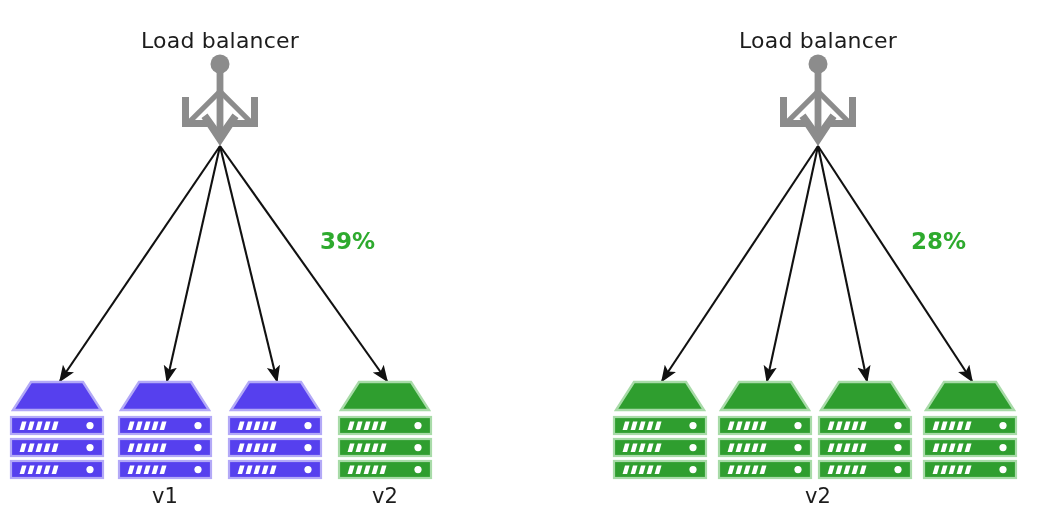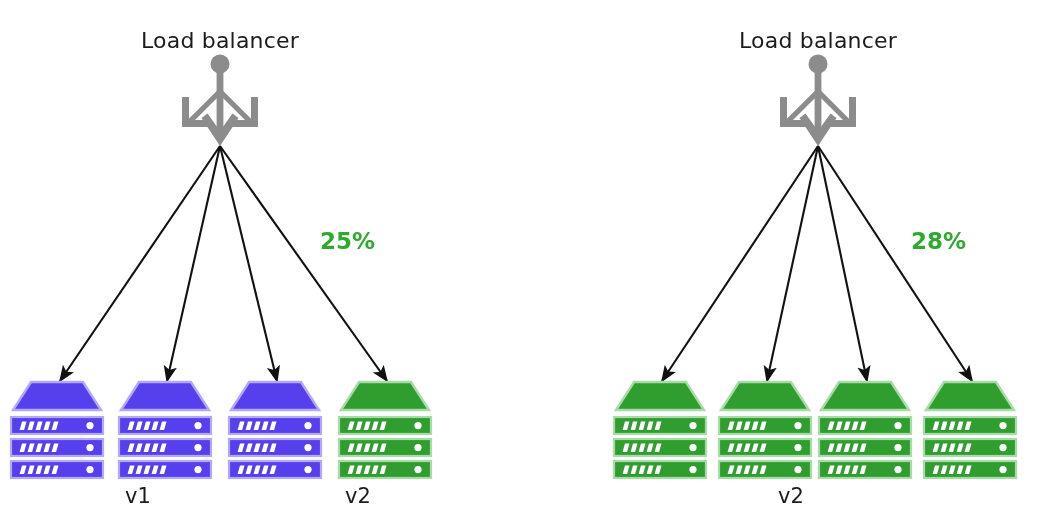--- a/index.html
+++ b/index.html
@@ -39,20 +39,21 @@
     font-size: 23px;
     font-weight: 700;
     color: #2eaa2e;
     white-space: nowrap;
     font-family: "DejaVu Sans", sans-serif;
   }
   .ver-label {
     position: absolute;
     font-size: 21px;
     color: #1c1c1c;
+    text-align: center;
     white-space: nowrap;
     font-family: "DejaVu Sans", sans-serif;
   }
   .svg-layer {
     position: absolute;
     left: 0;
     top: 0;
     width: 520px;
     height: 529px;
     overflow: visible;
@@ -93,21 +94,21 @@
       </g>
 
       <g stroke="#111111" stroke-width="2.1" fill="none" marker-end="url(#ahL)">
         <line x1="220" y1="146" x2="60" y2="381"></line>
         <line x1="220" y1="146" x2="167" y2="381"></line>
         <line x1="220" y1="146" x2="277" y2="381"></line>
         <line x1="220" y1="146" x2="387" y2="381"></line>
       </g>
     </svg>
 
-    <div class="pct-label" style="left:320px; top:228px;">25%</div>
+    <div class="pct-label" style="left:320px; top:228px;">39%</div>
 
     <div class="server" style="left:9px; top:380px;">
       <svg viewBox="0 0 96 100" width="96" height="100">
         <path d="M22,2 L74,2 L92,30 L4,30 Z" fill="#5640ee" stroke="#b3a9f7" stroke-width="2.4"></path>
         <g>
           <rect x="2" y="37" width="92" height="17" fill="#5640ee" stroke="#b3a9f7" stroke-width="2.2"></rect>
           <g fill="#ffffff">
             <path d="M13,41.5 l4.5,0 l-2.4,8.5 l-4.5,0 Z"></path>
             <path d="M21,41.5 l4.5,0 l-2.4,8.5 l-4.5,0 Z"></path>
             <path d="M29,41.5 l4.5,0 l-2.4,8.5 l-4.5,0 Z"></path>

